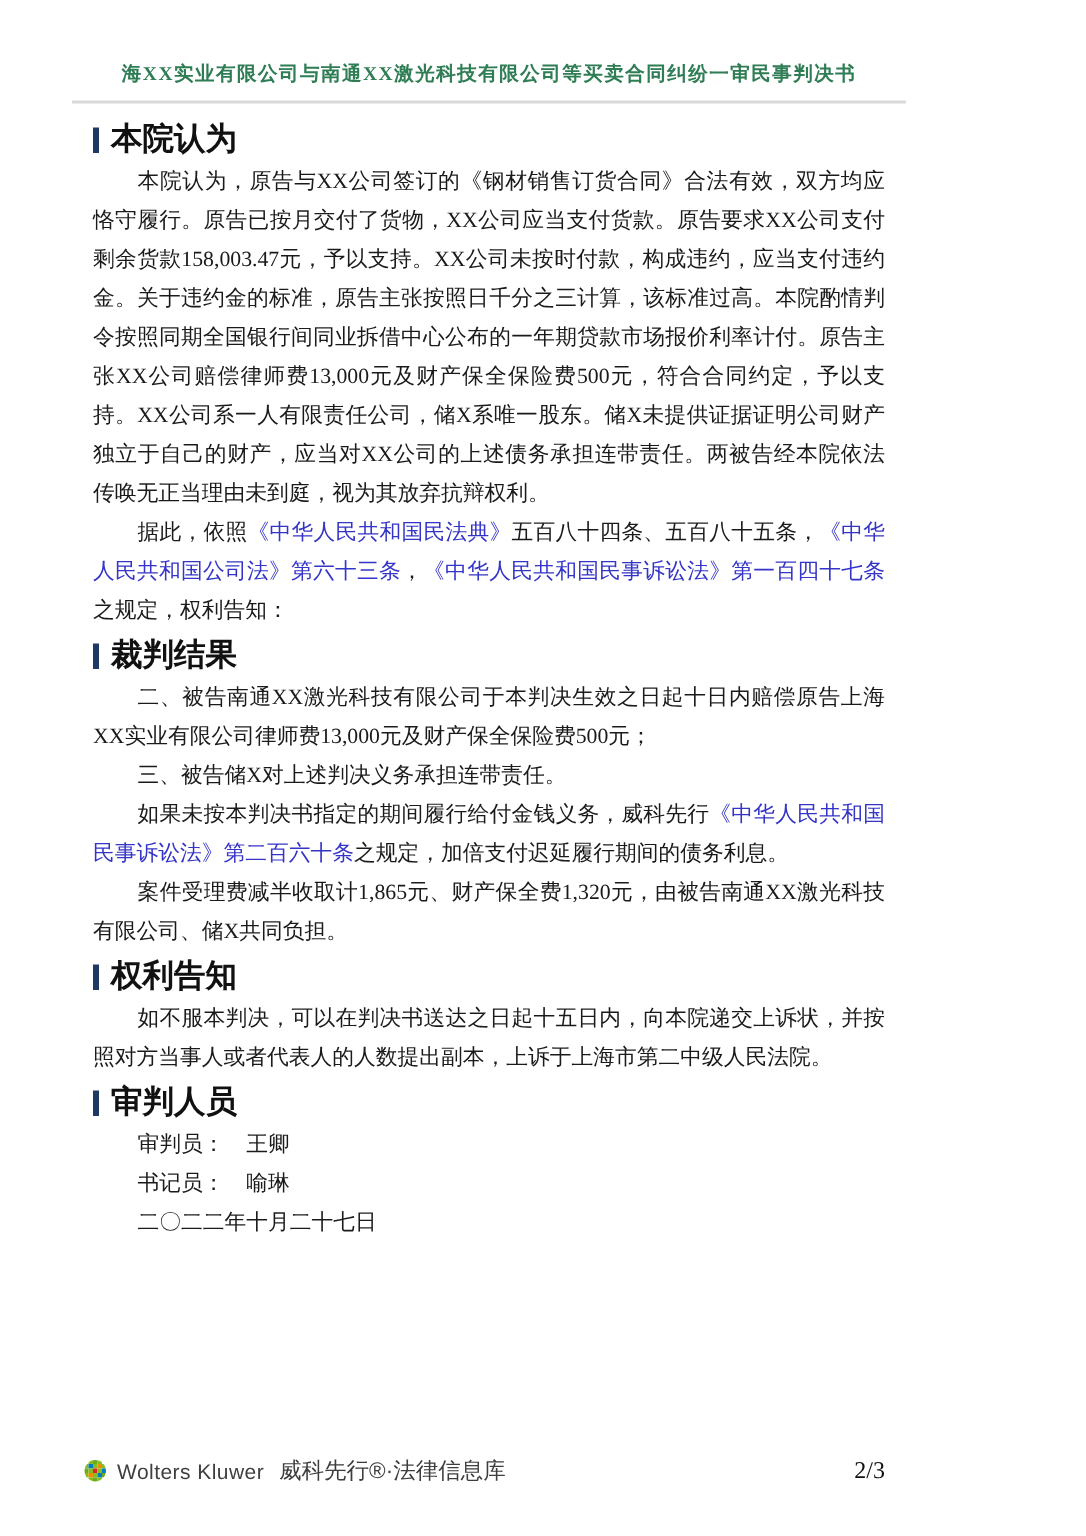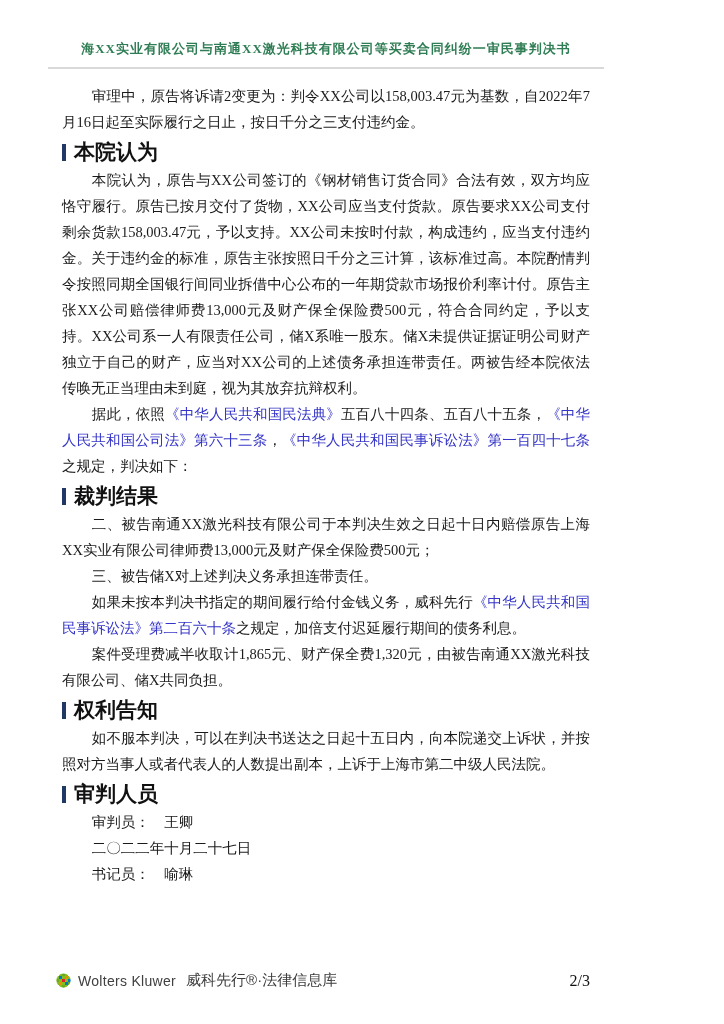--- a/index.html
+++ b/index.html
@@ -93,30 +93,29 @@
 <body>
 
 <div class="page">
 
   <div class="doc-title">海XX实业有限公司与南通XX激光科技有限公司等买卖合同纠纷一审民事判决书</div>
 
   <hr class="header-divider">
 
   <div class="doc-body">
 
-    <p class="para"><span>审理中，原告将诉请2变更为：判令XX公司以158,003.47元为基数，自2022年7月16日起至实际履行之日止，按日千分之三支付违约金。</span></p>
 
     <h2 class="sec">
       <span class="bar"></span>
       <span>本院认为</span>
     </h2>
 
     <p class="para"><span>本院认为，原告与XX公司签订的《钢材销售订货合同》合法有效，双方均应恪守履行。原告已按月交付了货物，XX公司应当支付货款。原告要求XX公司支付剩余货款158,003.47元，予以支持。XX公司未按时付款，构成违约，应当支付违约金。关于违约金的标准，原告主张按照日千分之三计算，该标准过高。本院酌情判令按照同期全国银行间同业拆借中心公布的一年期贷款市场报价利率计付。原告主张XX公司赔偿律师费13,000元及财产保全保险费500元，符合合同约定，予以支持。XX公司系一人有限责任公司，储X系唯一股东。储X未提供证据证明公司财产独立于自己的财产，应当对XX公司的上述债务承担连带责任。两被告经本院依法传唤无正当理由未到庭，视为其放弃抗辩权利。</span></p>
 
-    <p class="para"><span>据此，依照</span><a class="law-link" href="#">《中华人民共和国民法典》</a><span>五百八十四条、五百八十五条，</span><a class="law-link" href="#">《中华人民共和国公司法》第六十三条</a><span>，</span><a class="law-link" href="#">《中华人民共和国民事诉讼法》第一百四十七条</a><span>之规定，判决如下：</span></p>
+    <p class="para"><span>据此，依照</span><a class="law-link" href="#">《中华人民共和国民法典》</a><span>五百八十四条、五百八十五条，</span><a class="law-link" href="#">《中华人民共和国公司法》第六十三条</a><span>，</span><a class="law-link" href="#">《中华人民共和国民事诉讼法》第一百四十七条</a><span>之规定，权利告知：</span></p>
 
     <h2 class="sec">
       <span class="bar"></span>
       <span>裁判结果</span>
     </h2>
 
 
     <p class="para"><span>二、被告南通XX激光科技有限公司于本判决生效之日起十日内赔偿原告上海XX实业有限公司律师费13,000元及财产保全保险费500元；</span></p>
 
     <p class="para"><span>三、被告储X对上述判决义务承担连带责任。</span></p>
@@ -132,23 +131,23 @@
 
     <p class="para"><span>如不服本判决，可以在判决书送达之日起十五日内，向本院递交上诉状，并按照对方当事人或者代表人的人数提出副本，上诉于上海市第二中级人民法院。</span></p>
 
     <h2 class="sec">
       <span class="bar"></span>
       <span>审判人员</span>
     </h2>
 
     <p class="para"><span>审判员：　王卿</span></p>
 
+    <p class="para"><span>书记员：　喻琳</span></p>
+
     <p class="para"><span>二〇二二年十月二十七日</span></p>
-
-    <p class="para"><span>书记员：　喻琳</span></p>
 
   </div>
 
   <div class="footer">
     <svg class="wk-logo" width="15" height="15" viewBox="0 0 16 16" aria-hidden="true">
       <clipPath id="wkclip">
           <circle cx="8" cy="8" r="7.6"></circle>
         </clipPath>
       <g clip-path="url(#wkclip)">
         <rect x="3.2" y="0" width="3.2" height="3.2" fill="#85bc20"></rect>

